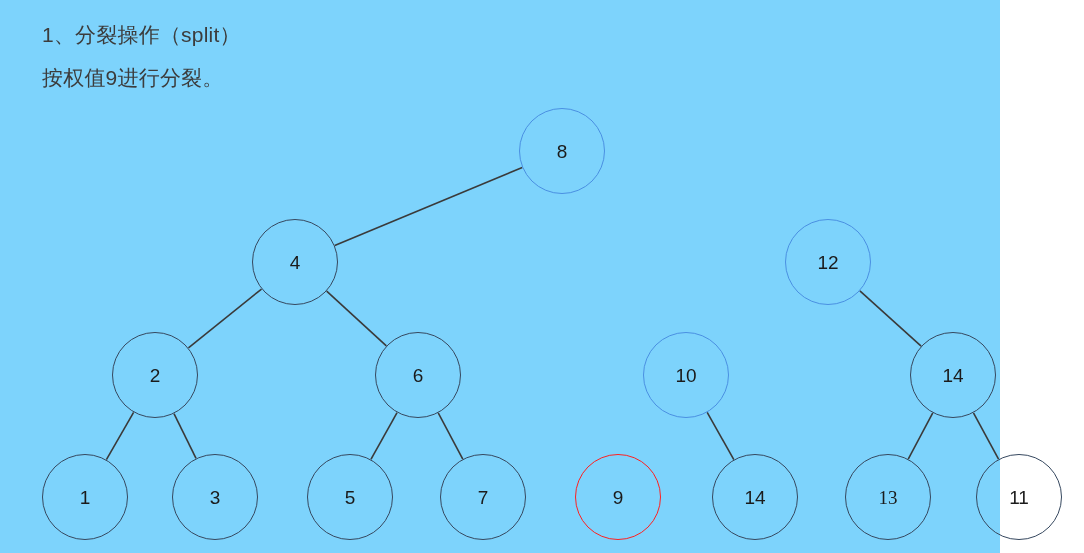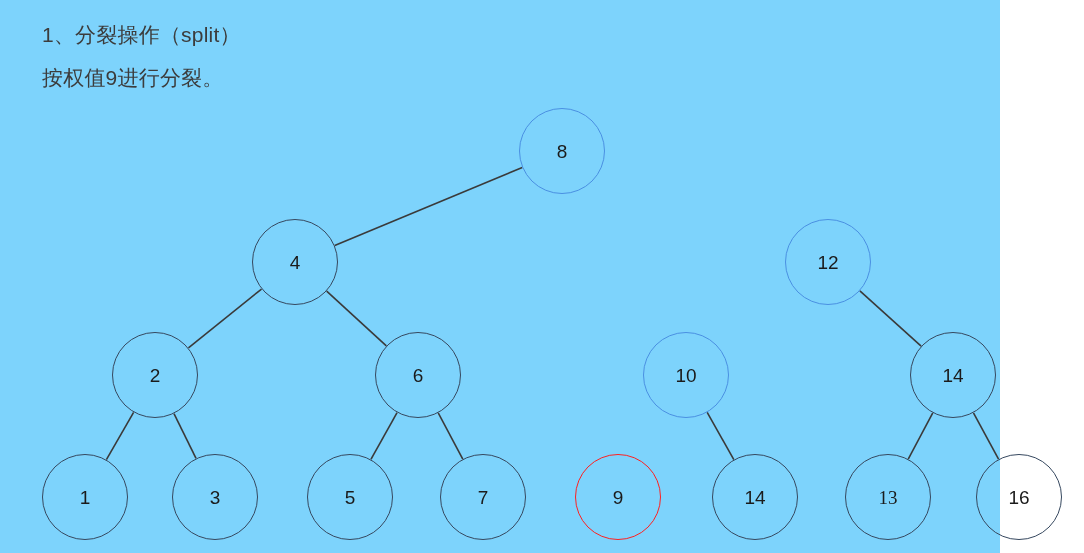--- a/index.html
+++ b/index.html
@@ -116,17 +116,17 @@
       <div class="node" style="left: 575px; top: 454px; width: 86px; height: 86px; border: 1.8px solid rgb(255, 32, 32);">
         <span class="node-label" style="color: rgb(27, 27, 27);">9</span>
       </div>
       <div class="node" style="left: 712px; top: 454px; width: 86px; height: 86px; border: 1.8px solid rgb(54, 72, 95);">
         <span class="node-label" style="color: rgb(27, 27, 27);">14</span>
       </div>
       <div class="node" style="left: 845px; top: 454px; width: 86px; height: 86px; border: 1.8px solid rgb(54, 72, 95);">
         <span class="node-label" style="color: rgb(27, 27, 27); font-family: Liberation Serif, serif;">13</span>
       </div>
       <div class="node" style="left: 976px; top: 454px; width: 86px; height: 86px; border: 1.8px solid rgb(54, 72, 95);">
-        <span class="node-label" style="color: rgb(27, 27, 27);">16</span>
+        <span class="node-label" style="color: rgb(27, 27, 27);">11</span>
       </div>
     </div>
 
 </div>
 
 </body></html>

